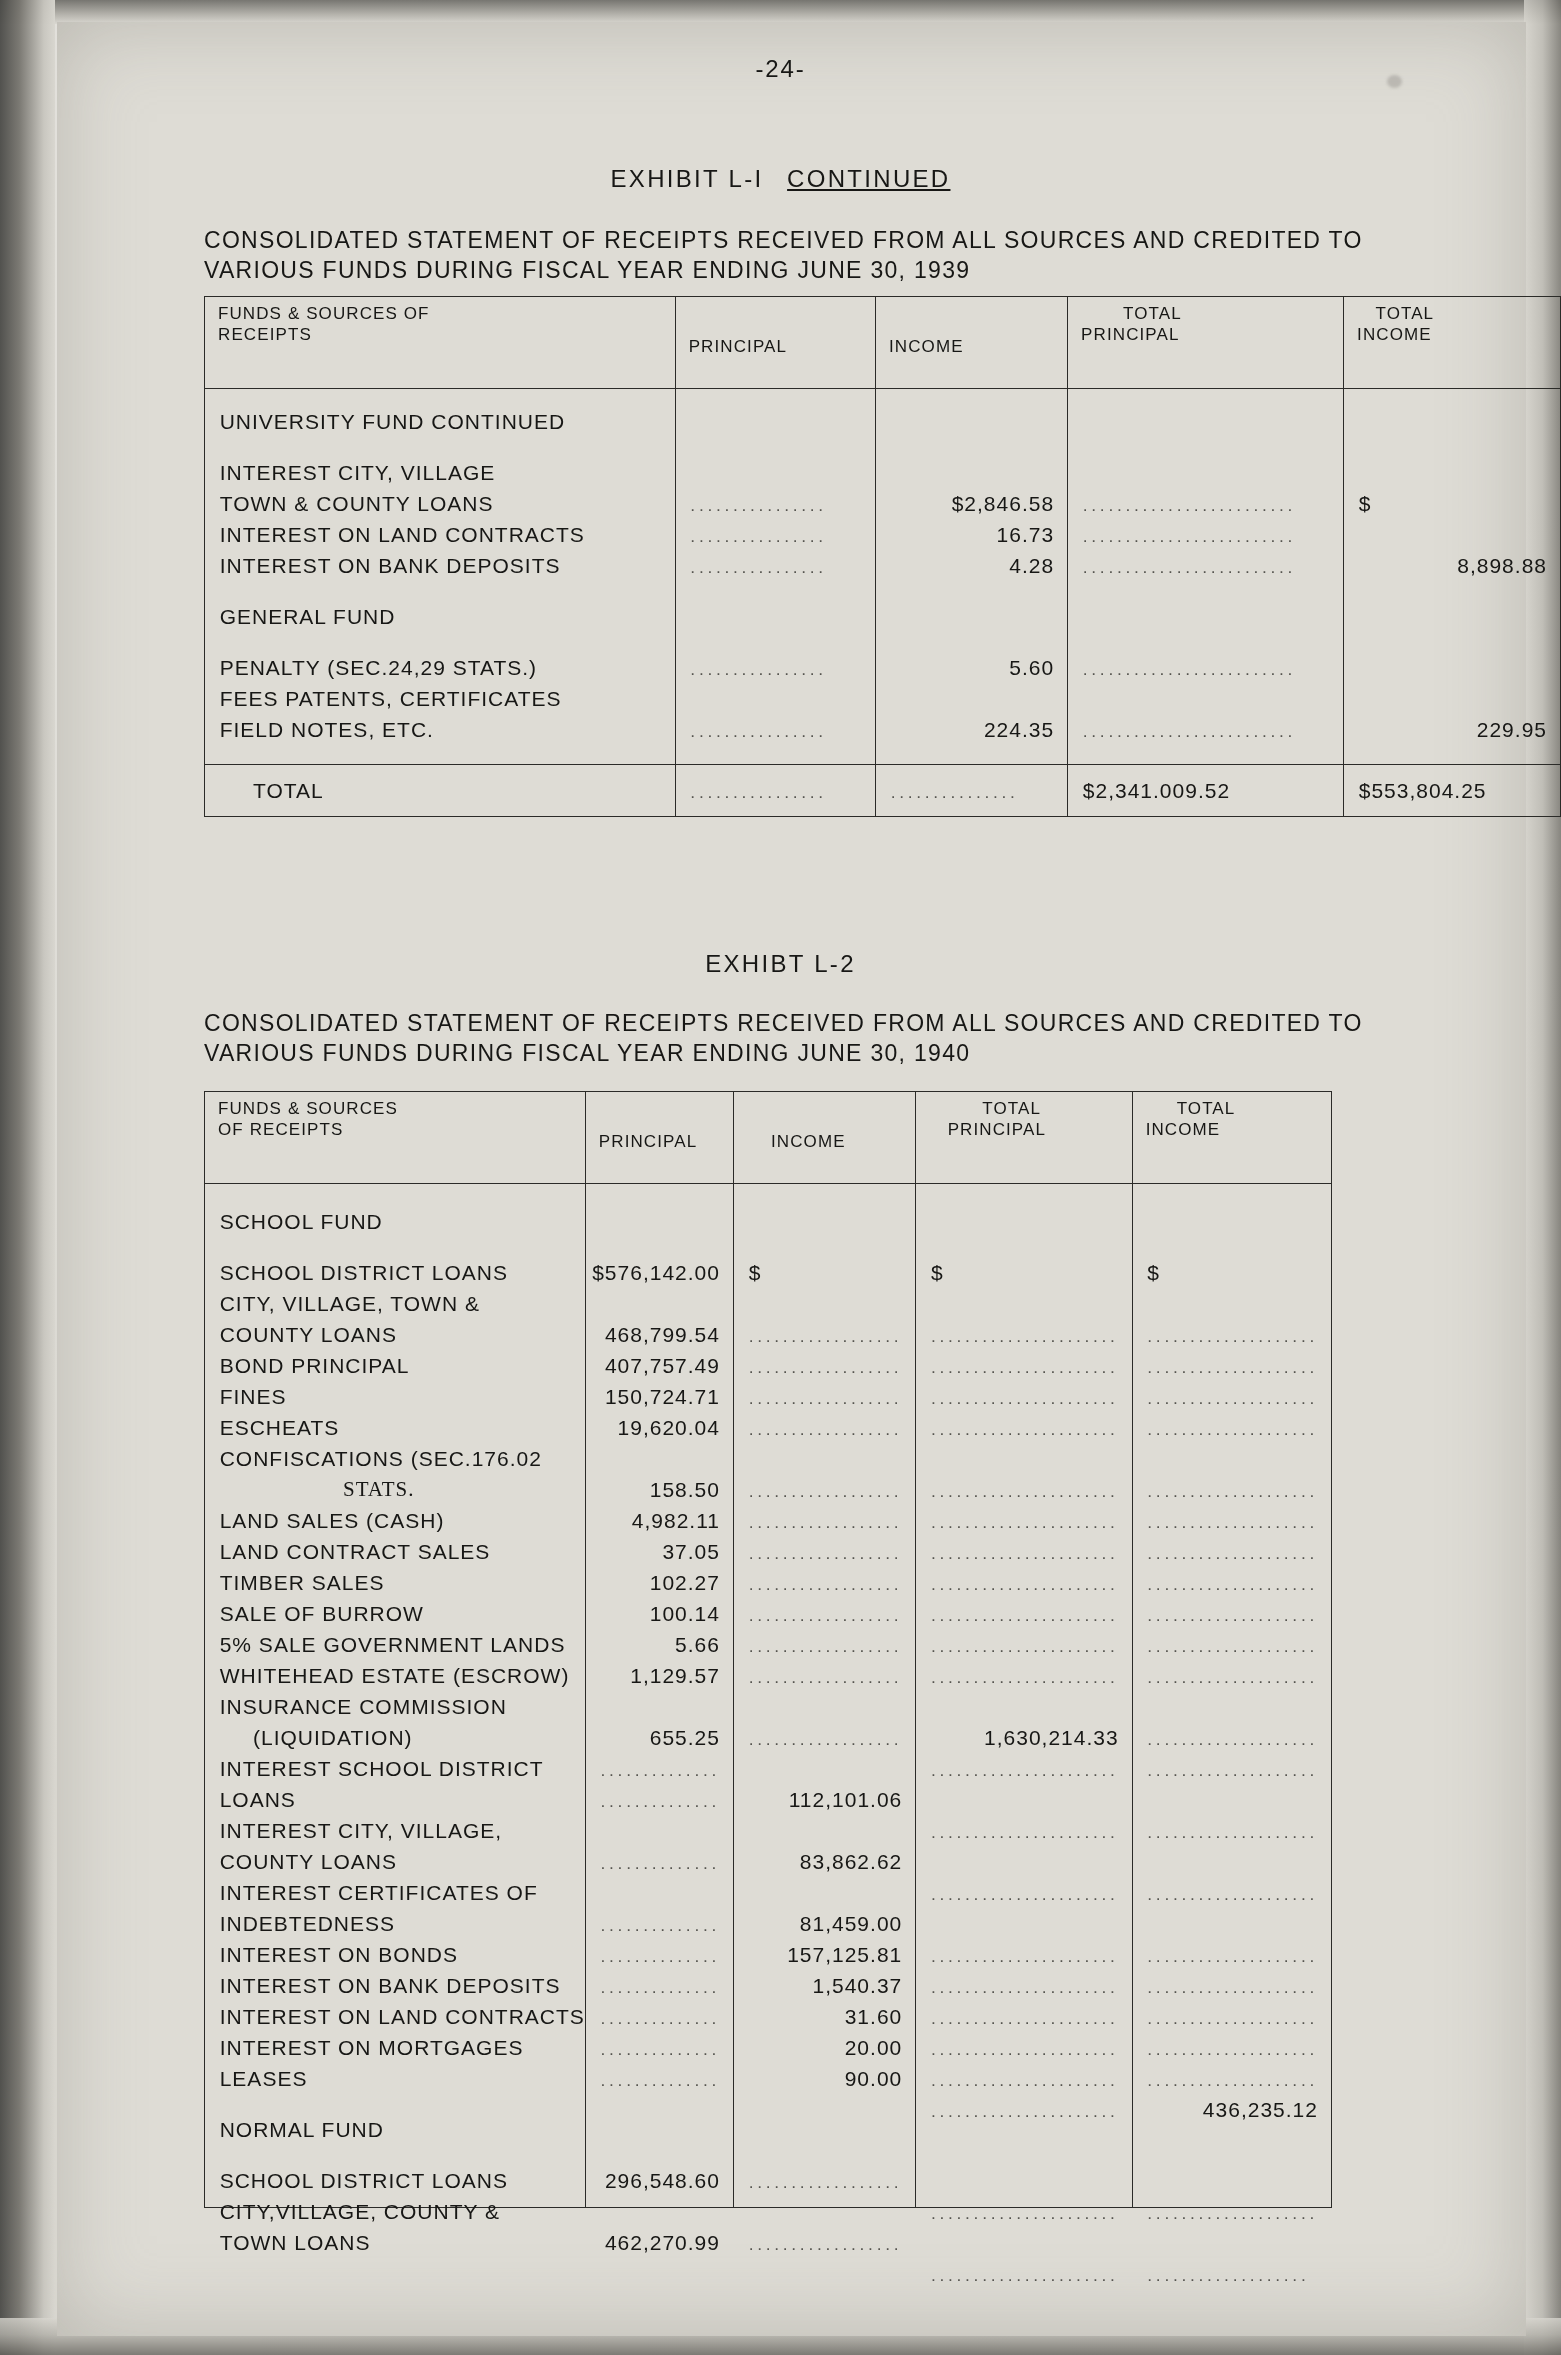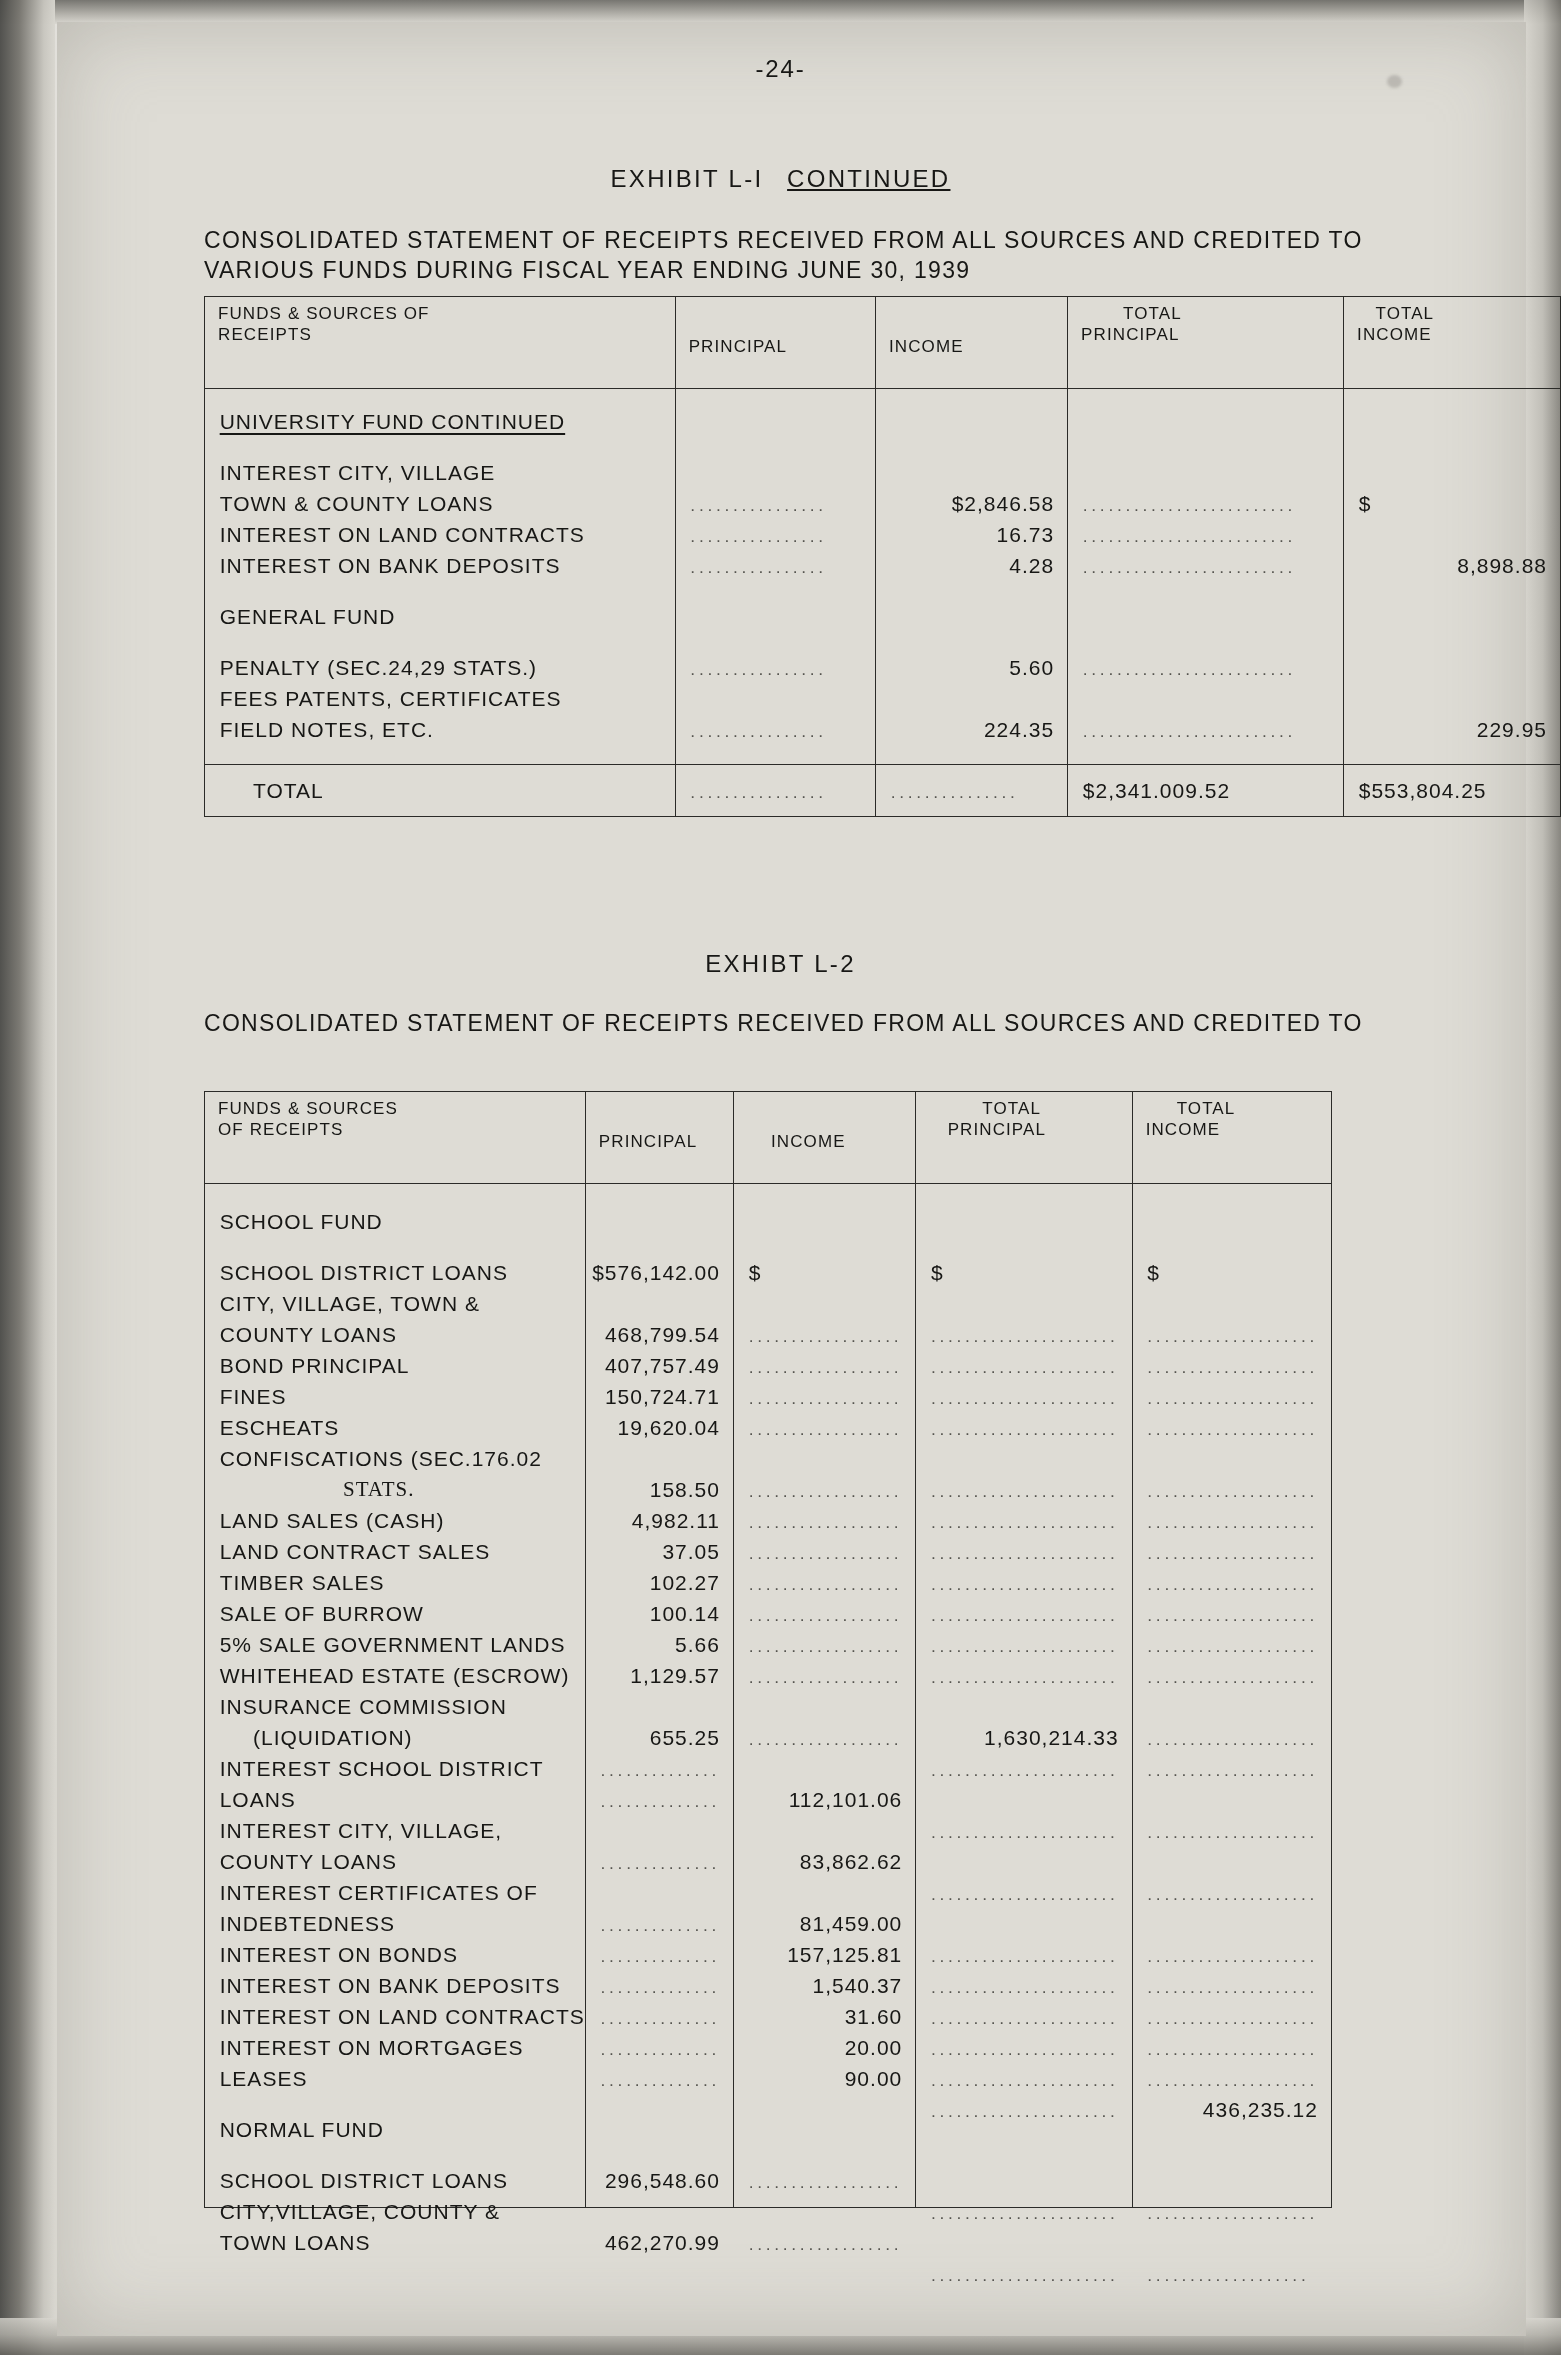--- a/index.html
+++ b/index.html
@@ -205,21 +205,21 @@
           </td>
           <td class="colhead" style="width:233px;">
             <div style="padding-left:18.4px;">TOTAL</div>
             <div>INCOME</div>
           </td>
         </tr>
         <tr class="bodyrow">
 
           <td class="rowcell">
             <div class="lines" style="height:358px; padding-top:16.5px;">
-              <div class="ln l" style="text-decoration:underline; text-underline-offset:3.7px;">UNIVERSITY FUND CONTINUED</div>
+              <div class="ln l" style="text-underline-offset:3.7px;">UNIVERSITY FUND CONTINUED</div>
               <div class="ln sp"></div>
               <div class="ln l">INTEREST CITY, VILLAGE</div>
               <div class="ln l">TOWN &amp; COUNTY LOANS</div>
               <div class="ln l">INTEREST ON LAND CONTRACTS</div>
               <div class="ln l">INTEREST ON BANK DEPOSITS</div>
               <div class="ln sp"></div>
               <div class="ln l">GENERAL FUND</div>
               <div class="ln sp"></div>
               <div class="ln l">PENALTY (SEC.24,29 STATS.)</div>
               <div class="ln l">FEES PATENTS, CERTIFICATES</div>
@@ -314,20 +314,21 @@
         </tr>
       </tbody>
         </table>
     </div>
 
 
     <div class="exhibit-title" style="top:950px;">EXHIBT L-2</div>
 
     <div class="stmt" style="left:204px; top:1008px; width:1304px;">
       <div>CONSOLIDATED STATEMENT OF RECEIPTS RECEIVED FROM ALL SOURCES AND CREDITED TO</div>
+      <div>VARIOUS FUNDS DURING FISCAL YEAR ENDING JUNE 30, 1940</div>
     </div>
 
     <div class="tbl-wrap" style="left:204px; top:1091px;">
       <table class="ledger">
         <tbody>
             <tr>
           <td class="colhead" style="width:441px;">
             <div>FUNDS &amp; SOURCES</div>
             <div>OF RECEIPTS</div>
           </td>

